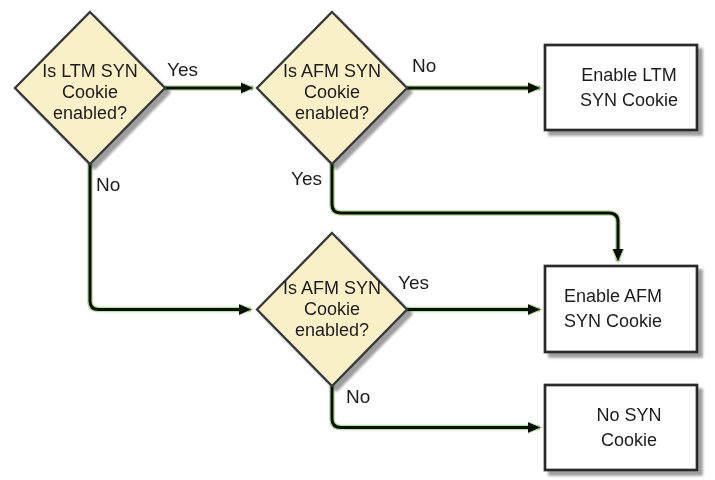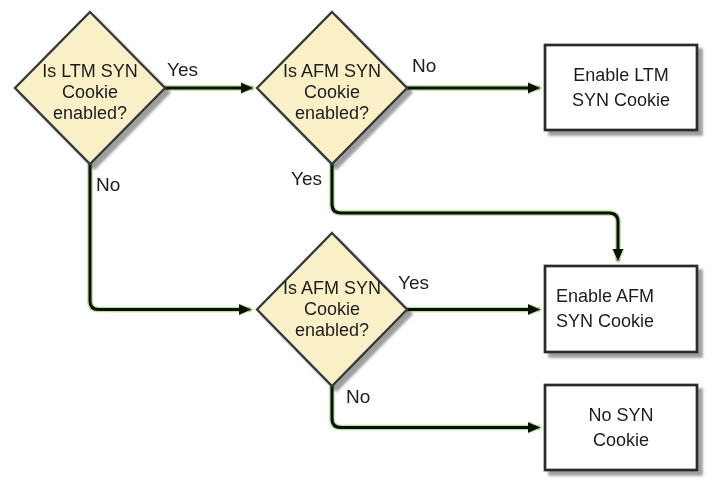--- a/index.html
+++ b/index.html
@@ -54,20 +54,21 @@
     justify-content: center;
     text-align: center;
     font-size: 18px;
     line-height: 21px;
     color: var(--text, #1C1C1C);
     white-space: pre-line;
     pointer-events: none;
   }
   .box-label {
     line-height: 25px;
+    padding-left: 8px;
   }
   .edge-label {
     position: absolute;
     font-size: 19px;
     line-height: 20px;
     color: var(--text, #1C1C1C);
     white-space: nowrap;
     pointer-events: none;
   }
 </style>

